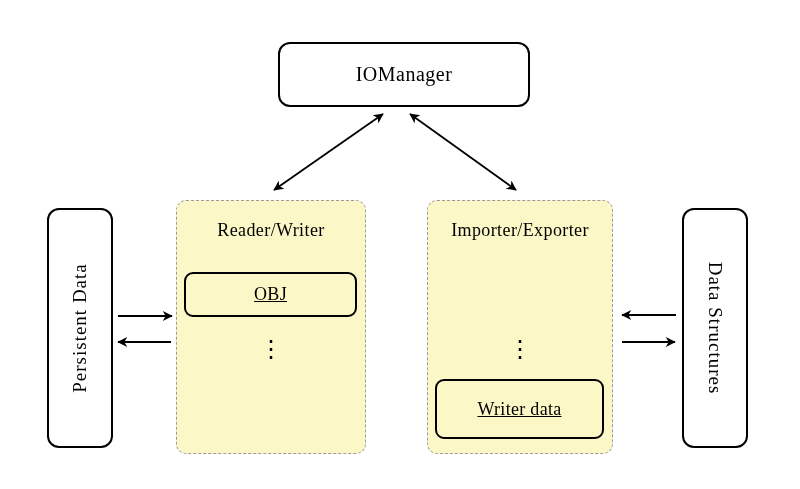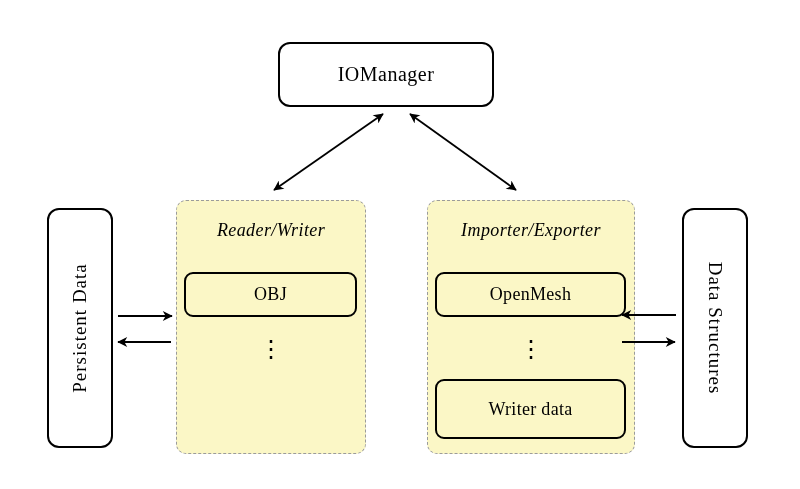--- a/index.html
+++ b/index.html
@@ -25,65 +25,65 @@
   .node {
     position: absolute;
     background: var(--node-fill);
     border: 2.5px solid var(--node-border);
     border-radius: 12px;
     box-sizing: border-box;
     display: flex;
     align-items: center;
     justify-content: center;
   }
-  .io-node { left: 278px; top: 42px; width: 216px; height: 65px; font-size: 20px; letter-spacing: 0.5px; }
+  .io-node { left: 278px; top: 42px; width: 252px; height: 65px; font-size: 20px; letter-spacing: 0.5px; }
   .side-node { top: 208px; width: 66px; height: 240px; }
   .side-node.left  { left: 47px; }
   .side-node.right { left: 682px; }
   .side-node span { white-space: nowrap; font-size: 19px; letter-spacing: 1px; }
   .rot-ccw { transform: rotate(-90deg); }
   .rot-cw  { transform: rotate(90deg); }
   
   .panel {
     position: absolute;
     top: 200px;
     height: 254px;
     background: var(--panel-fill);
     border: 1.6px dashed var(--panel-border);
     border-radius: 10px;
     box-sizing: border-box;
   }
   .panel.left-panel  { left: 176px; width: 190px; }
-  .panel.right-panel { left: 427px; width: 208px; }
+  .panel.right-panel { left: 427px; width: 186px; }
   .panel-title {
     position: absolute;
     top: 19px;
     left: 0;
     width: 100%;
     text-align: center;
     font-size: 18px;
     letter-spacing: 0.4px;
-    font-style: italic;
   }
   .inner-box {
     position: absolute;
     left: 7px;
     right: 8px;
     background: var(--panel-fill);
     border: 2.5px solid var(--node-border);
     border-radius: 9px;
     box-sizing: border-box;
     display: flex;
     flex-direction: column;
     align-items: center;
     justify-content: center;
     font-size: 18px;
     line-height: 25px;
     letter-spacing: 0.3px;
     text-align: center;
+    text-decoration: underline;
   }
   .inner-box.top-box    { top: 71px;  height: 45px; }
   .inner-box.bottom-box { top: 178px; height: 60px; }
   .dots {
     position: absolute;
     top: 135px;
     left: 0;
     width: 100%;
     text-align: center;
     font-size: 24px;
@@ -117,23 +117,20 @@
   <div class="panel left-panel">
     <div class="panel-title">Reader/Writer</div>
     <div class="inner-box top-box">
       <span>OBJ</span>
     </div>
     <div class="dots">⋮</div>
   </div>
 
   <div class="panel right-panel">
     <div class="panel-title">Importer/Exporter</div>
-    <div class="inner-box top-box">
-      <span>OpenMesh</span>
-    </div>
     <div class="dots">⋮</div>
     <div class="inner-box bottom-box">
       <span>Writer data</span>
     </div>
   </div>
 
   <svg class="arrows-layer" width="800" height="489" viewBox="0 0 800 489">
     <defs>
       <marker id="arrowhead" viewBox="0 0 10 10" refX="9.2" refY="5" markerWidth="11" markerHeight="10" markerUnits="userSpaceOnUse" orient="auto-start-reverse">
         <path d="M0,0 L10,5 L0,10 L2.8,5 Z" fill="#000000"></path>

